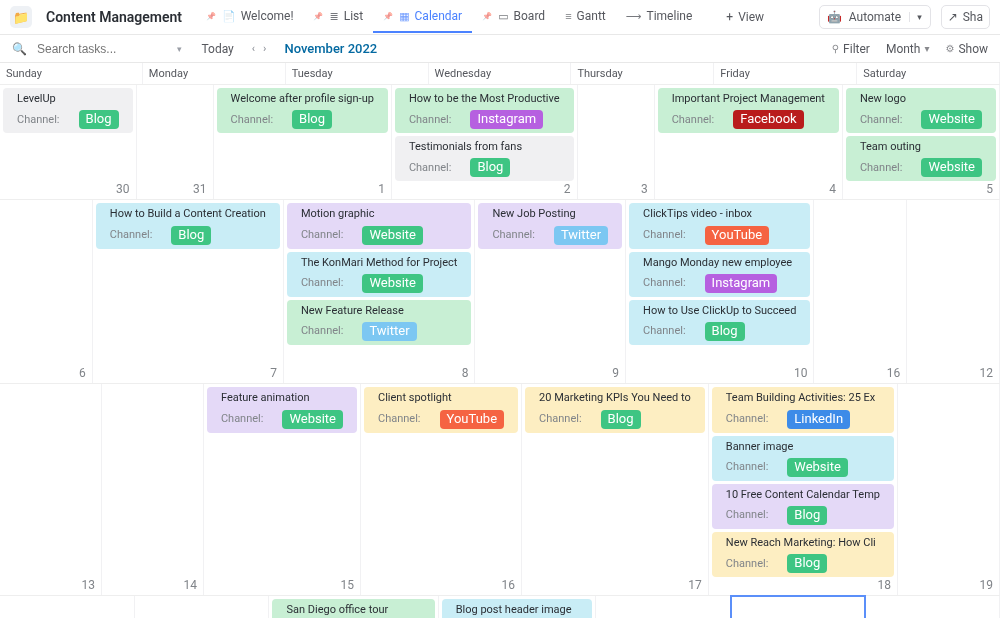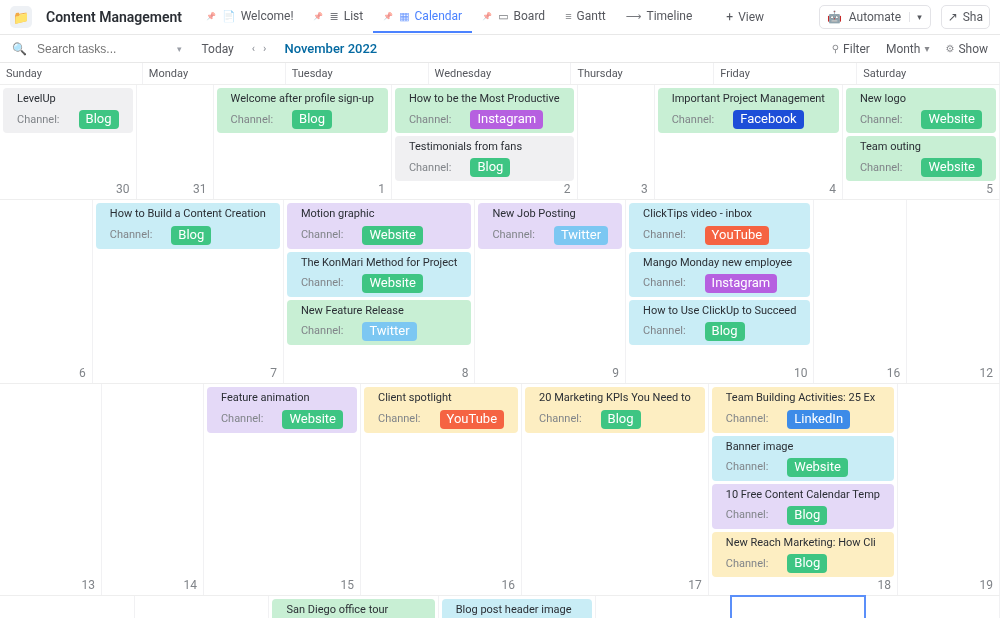--- a/index.html
+++ b/index.html
@@ -54,21 +54,21 @@
   .bg-cyan   { background:#c9edf6; }
   .bg-purple { background:#e4d9f7; }
   .bg-yellow { background:#fdeec2; }
 
   
   .tg-blog     { background:#3ec583; }
   .tg-website  { background:#3ec583; }
   .tg-instagram{ background:#b660e0; }
   .tg-twitter  { background:#7cc7f2; }
   .tg-youtube  { background:#f56342; }
-  .tg-facebook { background:#1d4ed8; }
+  .tg-facebook { background:#b91c1c; }
   .tg-linkedin { background:#3d8be8; }
 </style>
 </head>
 <body>
 
 <div class="topbar">
   <div class="topbar-left">
     <div class="folder-icon">📁</div>
     <div class="title">Content Management</div>
     <div class="view-tabs" id="view-tabs">

